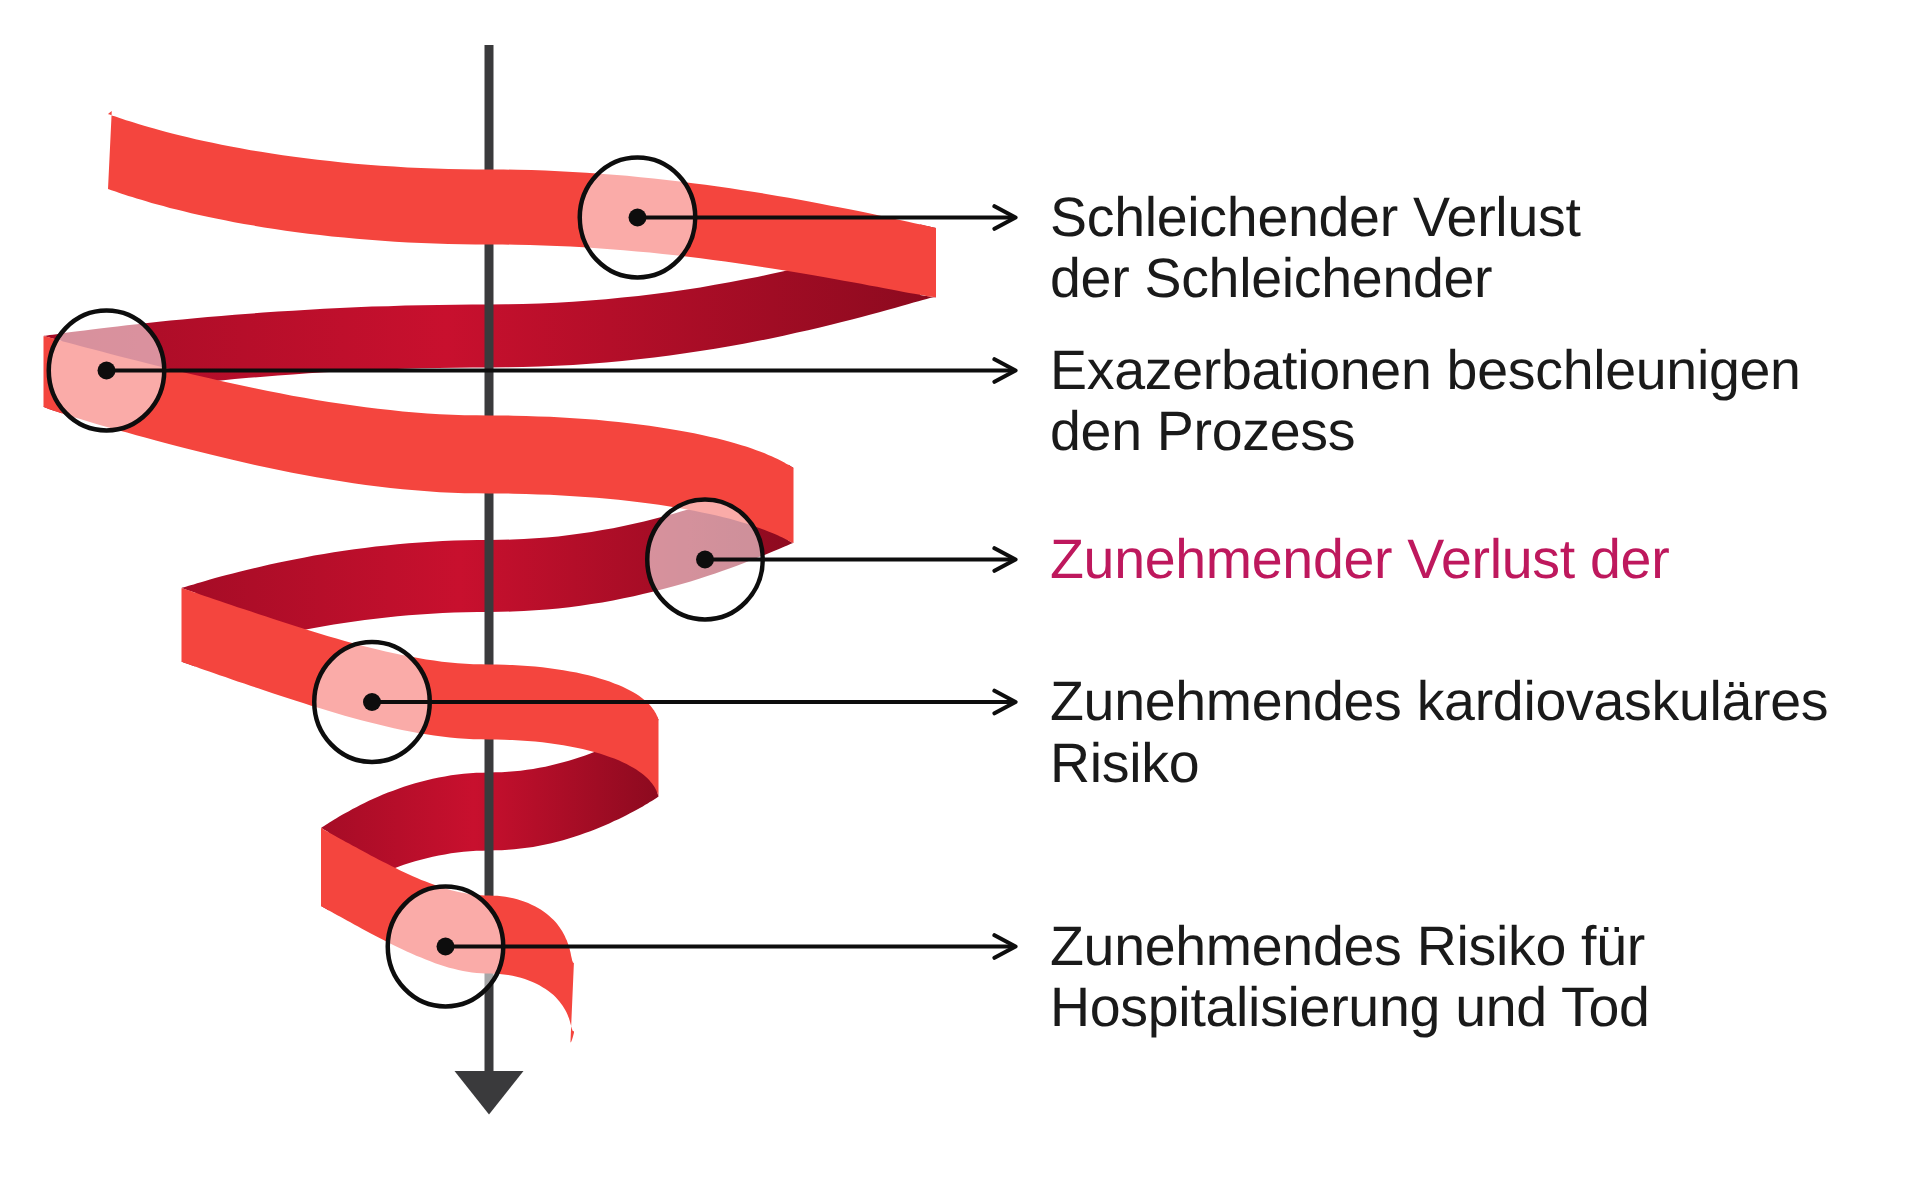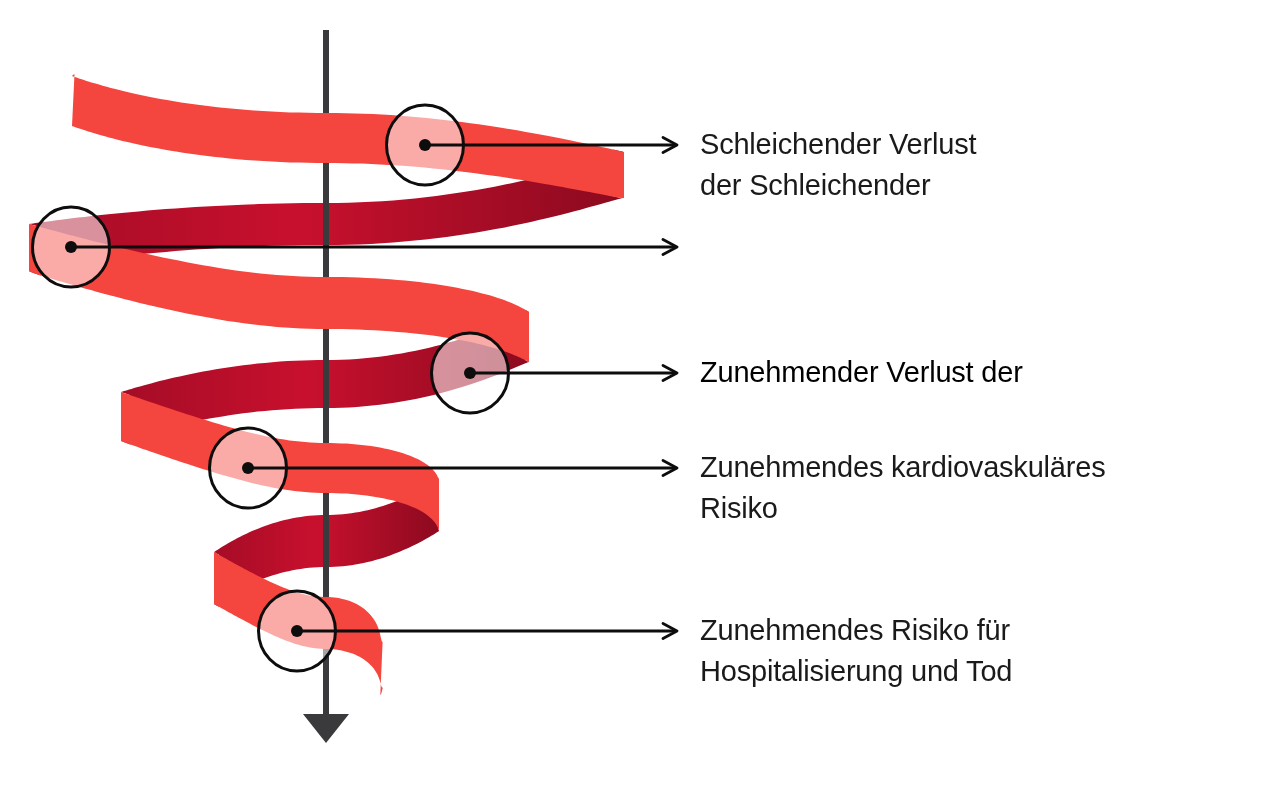--- a/index.html
+++ b/index.html
@@ -4,21 +4,21 @@
 <style>
   html,body{margin:0;padding:0;}
   body{
     width:1281px;height:794px;background:#ffffff;overflow:hidden;position:relative;
     font-family:"Liberation Sans","DejaVu Sans",sans-serif;
   }
   #stage{position:absolute;left:0;top:0;width:1281px;height:794px;}
   svg{position:absolute;left:0;top:0;}
   .label{
     position:absolute;left:700px;width:520px;
-    font-size:29px;line-height:41px;letter-spacing:-0.2px;
+    font-size:37px;line-height:41px;letter-spacing:-0.2px;
     color:#1a1a1a;white-space:nowrap;
   }
 </style>
 </head>
 <body style="background: rgb(255, 255, 255);">
 
 <div id="stage">
 
   <svg id="spiral-svg" width="1281" height="794" viewBox="0 0 1281 794">
     <defs>
@@ -88,21 +88,25 @@
           <path d="M663 623.5 L677 631 L663 638.5" fill="none" stroke="#0d0d0d" stroke-width="2.8" stroke-linecap="round" stroke-linejoin="round"></path>
           <circle cx="297" cy="631" r="6" fill="#0d0d0d"></circle>
         </g>
       </g>
   </svg>
 
   <div class="label" style="top: 124px; color: rgb(26, 26, 26);">
     <span>Schleichender Verlust</span><br>
     <span>der Schleichender</span>
   </div>
-  <div class="label" style="top: 352px; color: #000000;">
+  <div class="label" style="top: 226px; color: rgb(26, 26, 26);">
+    <span>Exazerbationen beschleunigen</span><br>
+    <span>den Prozess</span>
+  </div>
+  <div class="label" style="top: 352px; color: #be185d;">
     <span>Zunehmender Verlust der</span><br>
   </div>
   <div class="label" style="top: 447px; color: rgb(26, 26, 26);">
     <span>Zunehmendes kardiovaskuläres</span><br>
     <span>Risiko</span>
   </div>
   <div class="label" style="top: 610px; color: rgb(26, 26, 26);">
     <span>Zunehmendes Risiko für</span><br>
     <span>Hospitalisierung und Tod</span>
   </div>

